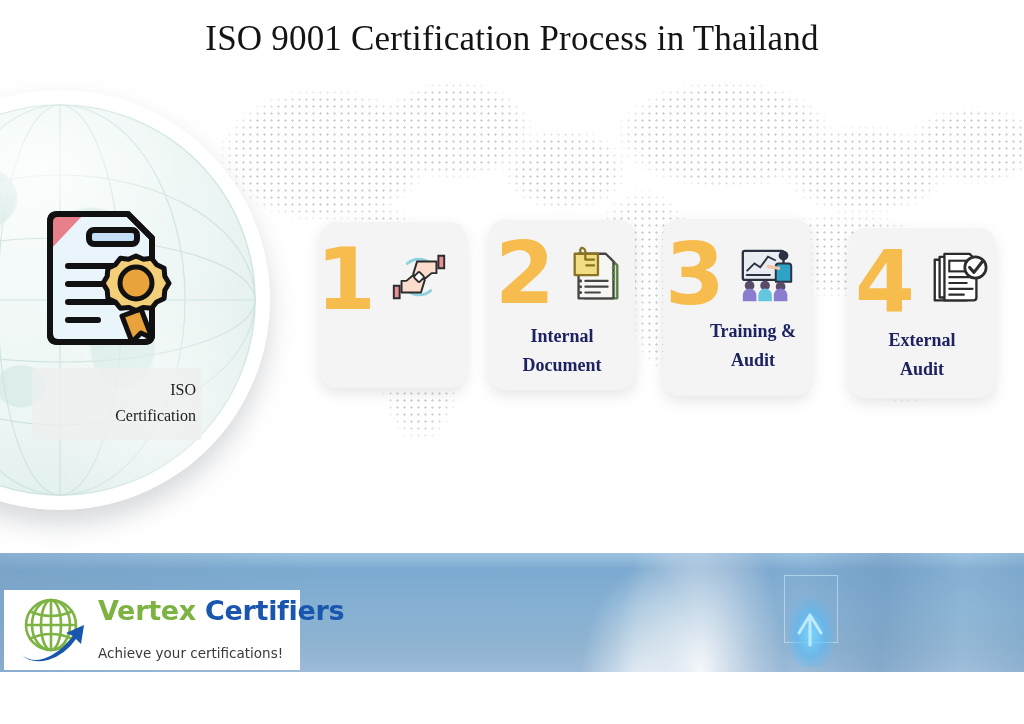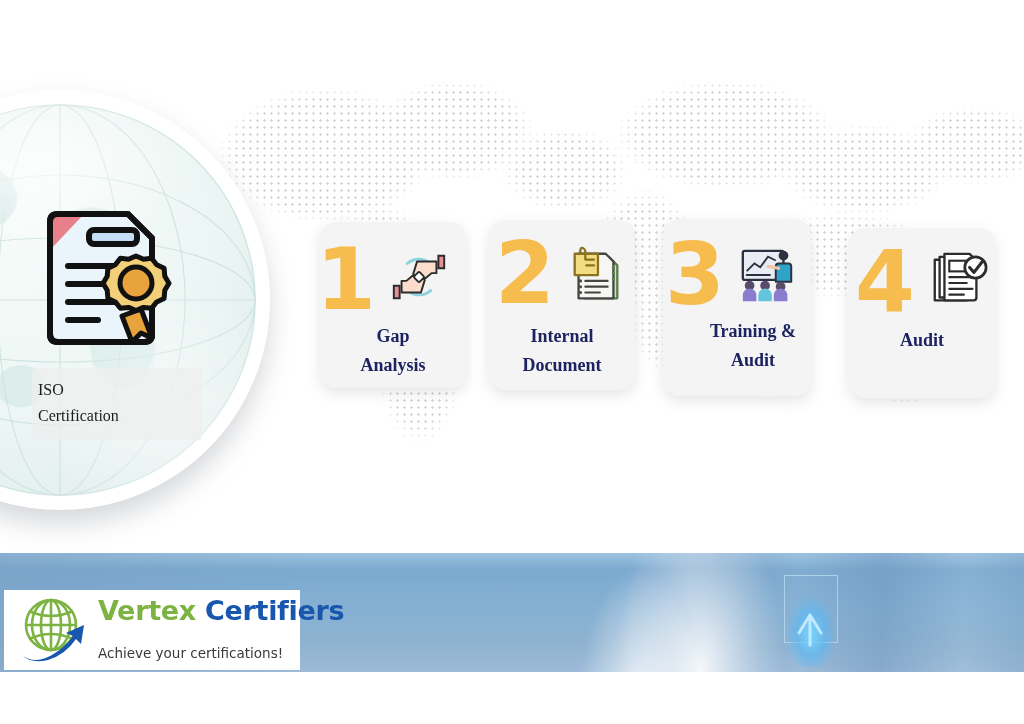--- a/index.html
+++ b/index.html
@@ -142,21 +142,21 @@
     top: 118px;
     width: 132px;
     height: 140px;
   }
   .iso-label {
     position: absolute;
     left: 182px;
     top: 278px;
     width: 158px;
     padding: 9px 6px 11px;
-    text-align: left;
+    text-align: right;
     font-family: "Liberation Serif", serif;
     font-size: 16px;
     line-height: 26px;
     color: #1c1c1c;
     background: rgba(238,238,238,0.72);
     border-radius: 3px;
   }
 
   
   .card {
@@ -269,20 +269,21 @@
     color: #3a3a3a;
     white-space: nowrap;
     margin-top: 18px;
   }
 </style>
 </head>
 <body>
 
 <div id="stage">
 
+  <div class="title">ISO 9001 Certification Process in Thailand</div>
 
   <div class="body-zone">
 
     <div class="map-dots"></div>
 
     <div class="globe-wrap">
       <div class="globe-ring"></div>
       <div class="globe-ball">
         <div class="globe-land"></div>
         <svg class="globe-grid" viewBox="0 0 392 392">
@@ -327,24 +328,20 @@
         <g fill="none" stroke="#8fd3de" stroke-width="3.2" stroke-linecap="round">
           <path d="M16 40 A18 18 0 0 0 44 46"></path>
           <path d="M48 24 A18 18 0 0 0 20 18"></path>
         </g>
         <path d="M52 10 h6 v13 h-6 z" fill="#e88f9a" stroke="#2b2b2b" stroke-width="2"></path>
         <path d="M30 16 h20 v12 h-5 l-6 5 h-9 l-4 -4 z" fill="#fbdccd" stroke="#2b2b2b" stroke-width="2" stroke-linejoin="round"></path>
         <path d="M6 41 h6 v13 H6 z" fill="#e88f9a" stroke="#2b2b2b" stroke-width="2"></path>
         <path d="M34 48 H14 V36 h5 l6 -5 h9 l4 4 z" fill="#fbdccd" stroke="#2b2b2b" stroke-width="2" stroke-linejoin="round"></path>
         <rect x="28" y="28" width="8" height="8" rx="1.6" transform="rotate(45 32 32)" fill="#ffffff" stroke="#2b2b2b" stroke-width="2"></rect>
       </svg>
-      <div class="card-label" style="left:0; top:100px; width:146px;">
-        <div>Gap</div>
-        <div>Analysis</div>
-      </div>
     </div>
 
     <div class="card" style="left:489px; top:150px; width:146px; height:170px;">
       <div class="card-num" style="left:6px; top:10px;">2</div>
       <svg class="card-icon" style="left:76px; top:26px;" viewBox="0 0 64 64">
         <path d="M20 12 h26 l8 8 v34 H20 z" fill="#c9e8b4" stroke="#5c7c4a" stroke-width="2.4" stroke-linejoin="round"></path>
         <path d="M14 8 h28 l8 8 v38 H14 z" fill="#f6f6f2" stroke="#454545" stroke-width="2.4" stroke-linejoin="round"></path>
         <path d="M10 8 h24 v22 H10 z" fill="#f3dd83" stroke="#8a7322" stroke-width="2.4" stroke-linejoin="round"></path>
         <path d="M17 8 a4 4 0 0 1 0 -6 a4 4 0 0 1 4 4 v8" fill="none" stroke="#8a7322" stroke-width="2.4" stroke-linecap="round"></path>
         <g stroke="#8a7322" stroke-width="2.2" stroke-linecap="round">
@@ -415,20 +412,21 @@
         <g stroke="#2c2c2c" stroke-width="2.2" stroke-linecap="round">
           <line x1="23" y1="26" x2="47" y2="26"></line>
           <line x1="23" y1="32" x2="41" y2="32"></line>
           <line x1="23" y1="38" x2="47" y2="38"></line>
           <line x1="23" y1="44" x2="38" y2="44"></line>
         </g>
         <circle cx="50" cy="16" r="11" fill="#ffffff" stroke="#2c2c2c" stroke-width="2.8"></circle>
         <polyline points="44,16 48.5,21 57,10" fill="none" stroke="#2c2c2c" stroke-width="3.2" stroke-linecap="round" stroke-linejoin="round"></polyline>
       </svg>
       <div class="card-label" style="left:0; top:98px; width:146px;">
+        <div>External</div>
         <div>Audit</div>
       </div>
     </div>
 
   </div>
 
   <div class="footer-band">
     <div class="footer-photo"></div>
     <div class="footer-glow-box"></div>
     <div class="footer-glow"></div>

